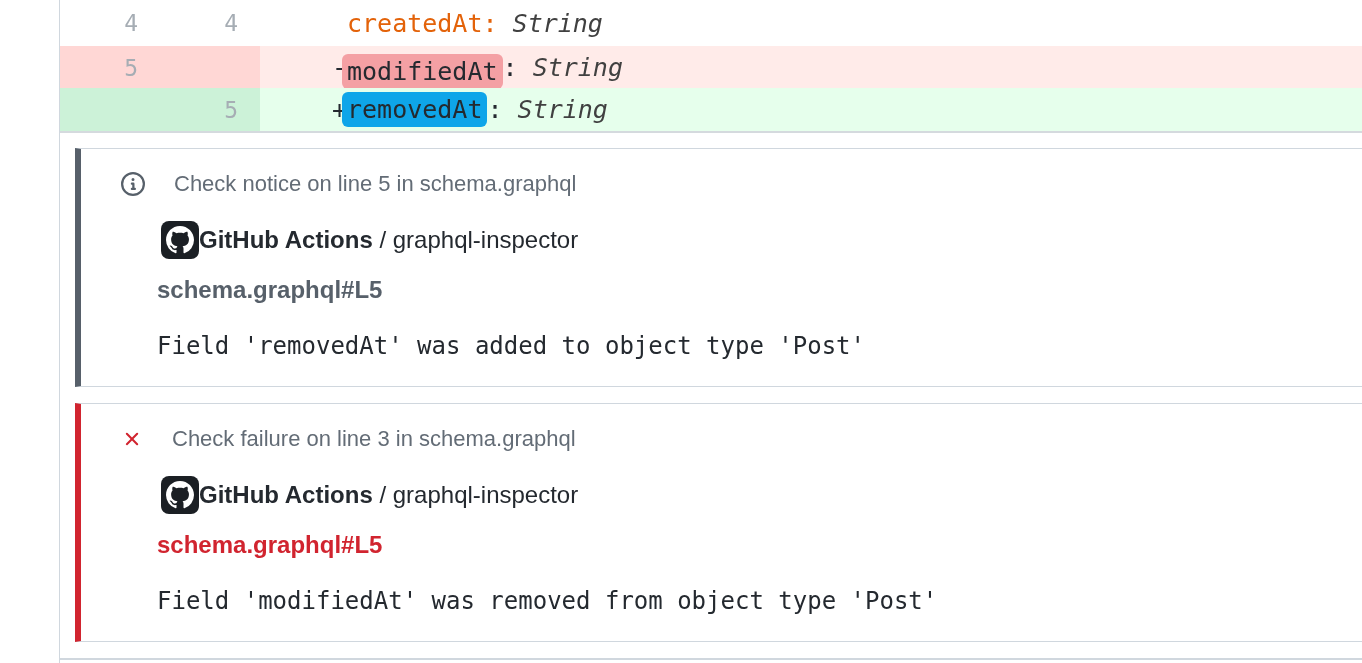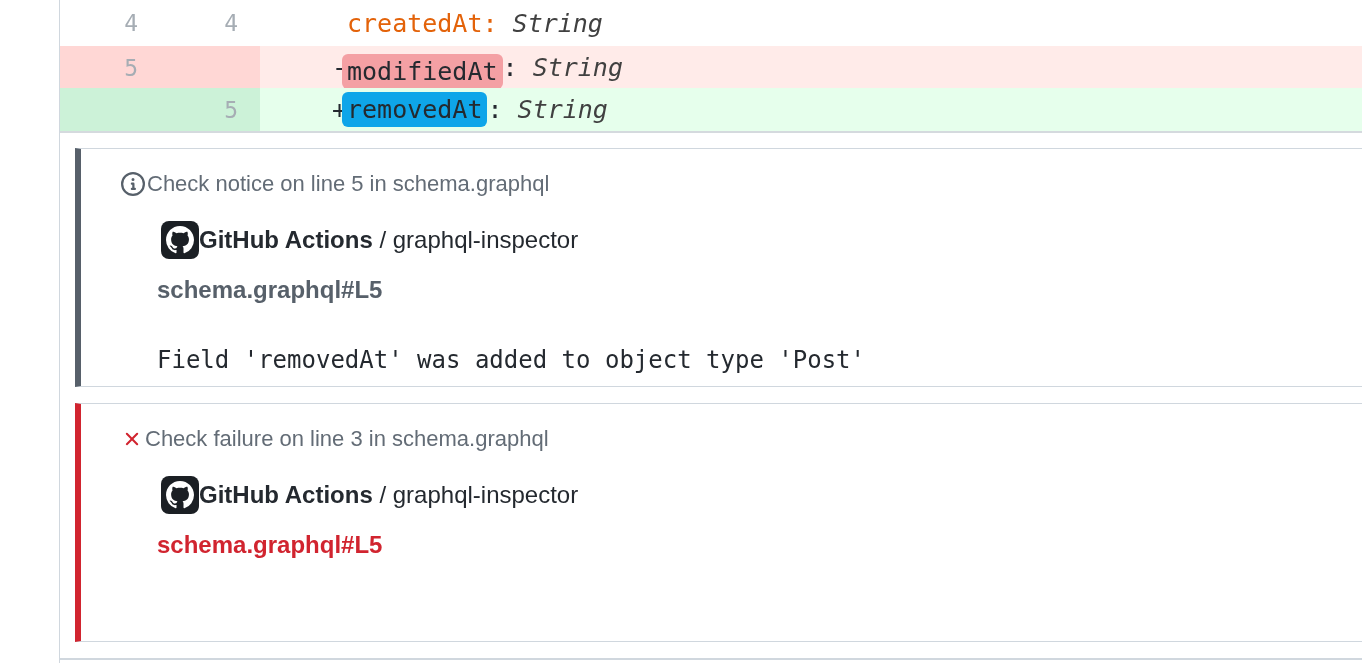--- a/index.html
+++ b/index.html
@@ -64,21 +64,21 @@
     margin:15px -4px 0 75px;
     height:239px;
     background:#ffffff;
     border:1px solid #d0d7de;
     border-left-width:6px;
     padding:21px 20px 0 40px;
   }
   .annotation.notice  { border-left-color:#57606a; margin-top:15px; }
   .annotation.failure { border-left-color:#d1242f; margin-top:16px; }
 
-  .ann-header { display:flex; align-items:center; gap:2px; height:28px; }
+  .ann-header { display:flex; align-items:center; gap:29px; height:28px; }
   .ann-header svg { width:24px; height:24px; flex:none; }
   .ann-title { font-size:22px; color:#636c76; }
 
   .app-row { display:flex; align-items:center; height:38px; margin:23px 0 0 40px; }
   .avatar {
     width:38px; height:38px; flex:none;
     background:#1b1f24; border-radius:8px;
     display:flex; align-items:center; justify-content:center;
   }
   .avatar svg { width:28px; height:28px; }
@@ -87,21 +87,21 @@
 
   .ann-link {
     margin:17px 0 0 36px;
     height:28px; line-height:28px;
     font-size:24px; font-weight:700;
   }
   .notice  .ann-link { color:#57606a; }
   .failure .ann-link { color:#d1242f; }
 
   .ann-message {
-    margin:42px 0 0 36px;
+    margin:28px 0 0 36px;
     height:28px; line-height:28px;
     font-family:"DejaVu Sans Mono", monospace;
     font-size:24px; color:#24292f;
     white-space:pre;
   }
 </style>
 </head>
 <body>
 
 <div class="page">
@@ -158,16 +158,17 @@
     </div>
     <div class="app-row">
       <span class="avatar">
         <svg viewBox="0 0 16 16" aria-hidden="true">
           <path fill="#ffffff" d="M8 0c4.42 0 8 3.58 8 8a8.013 8.013 0 0 1-5.45 7.59c-.4.08-.55-.17-.55-.38 0-.27.01-1.13.01-2.2 0-.75-.25-1.23-.54-1.48 1.78-.2 3.65-.88 3.65-3.95 0-.88-.31-1.59-.82-2.15.08-.2.36-1.02-.08-2.12 0 0-.67-.22-2.2.82-.64-.18-1.32-.27-2-.27-.68 0-1.36.09-2 .27-1.53-1.03-2.2-.82-2.2-.82-.44 1.1-.16 1.92-.08 2.12-.51.56-.82 1.28-.82 2.15 0 3.06 1.86 3.75 3.64 3.95-.23.2-.44.55-.51 1.07-.46.21-1.61.55-2.33-.66-.15-.24-.6-.83-1.23-.82-.67.01-.27.38.01.53.34.19.73.9.82 1.13.16.45.68 1.31 2.69.94 0 .67.01 1.3.01 1.49 0 .21-.15.45-.55.38A8.013 8.013 0 0 1 0 8c0-4.42 3.58-8 8-8Z"></path>
         </svg>
       </span>
       <span class="app-text"><b>GitHub Actions</b><span> / graphql-inspector</span></span>
     </div>
     <div class="ann-link">schema.graphql#L5</div>
+    <div class="ann-message">Field 'modifiedAt' was removed from object type 'Post'</div>
   </div>
 
   <div class="rule bottom"></div>
 </div>
 
 </body></html>

